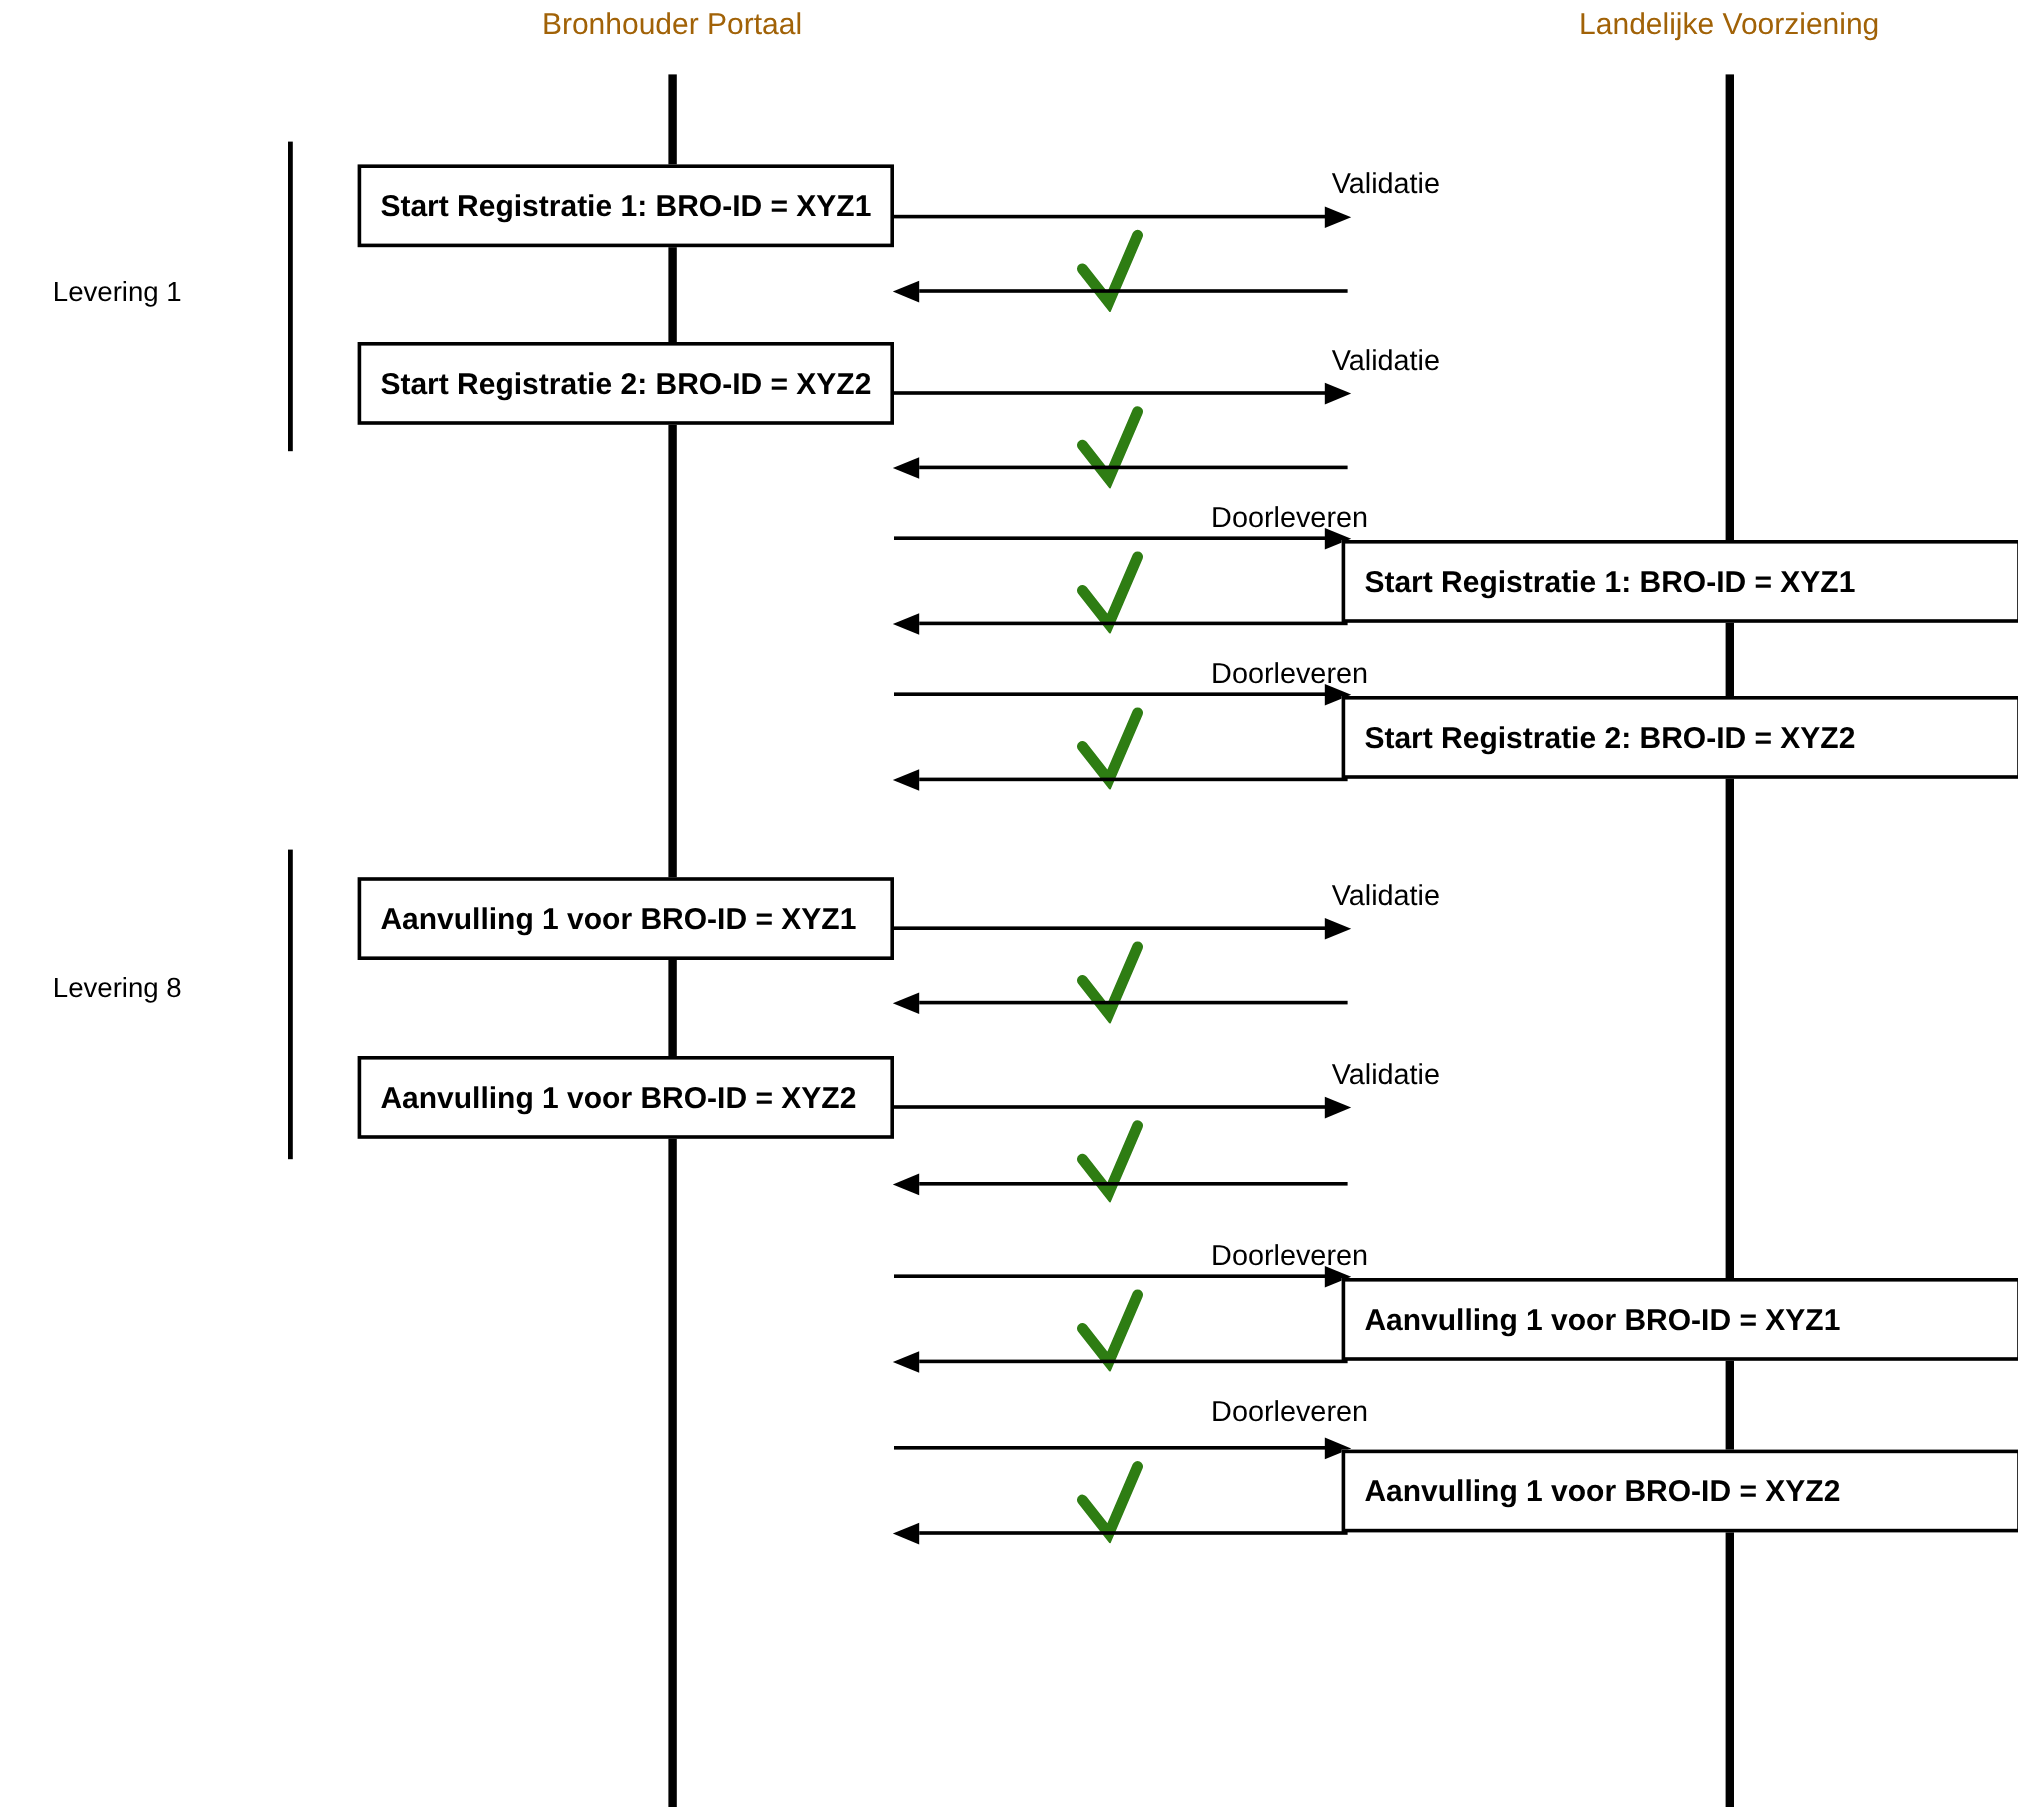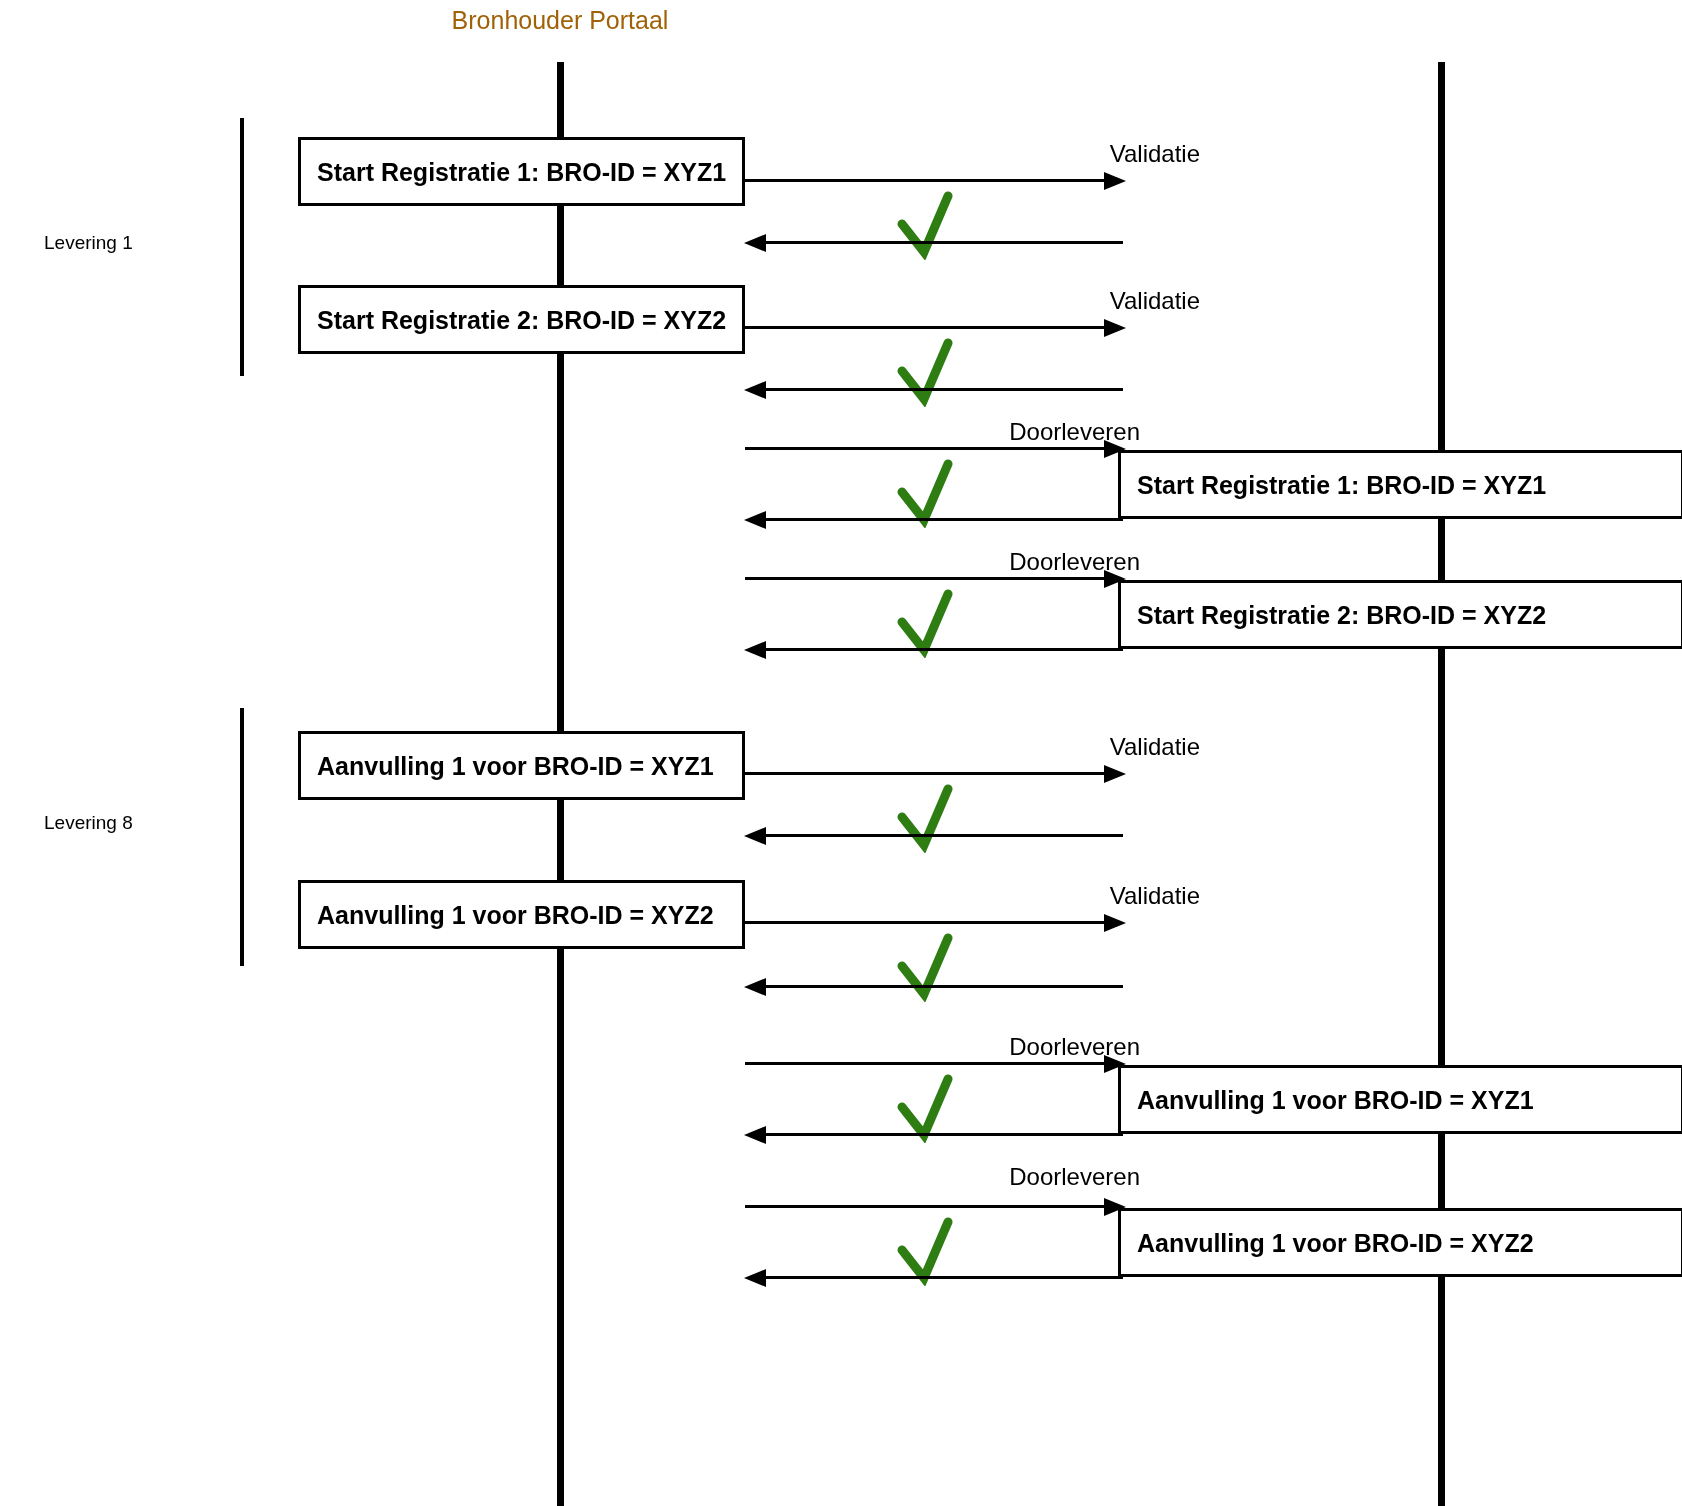--- a/index.html
+++ b/index.html
@@ -35,21 +35,21 @@
   }
 
   
   .bracket {
     position: absolute;
     width: 4px;
     background: #000000;
   }
   .bracket-label {
     position: absolute;
-    font-size: 19px;
+    font-size: 23px;
     line-height: 30px;
     white-space: nowrap;
   }
 
   
   .msg-box {
     position: absolute;
     border: 3px solid #000000;
     background: #ffffff;
     box-sizing: border-box;
@@ -103,20 +103,21 @@
   }
   .check svg { display: block; width: 100%; height: 100%; }
 </style>
 </head>
 <body>
 
 <div id="canvas">
 
   <div class="lifeline-label" style="left:360px; top:5px; width:400px;">Bronhouder Portaal</div>
 
+  <div class="lifeline-label" style="left:1241px; top:5px; width:400px;">Landelijke Voorziening</div>
 
   <div class="lifeline" style="left:557px; top:62px; height:1444px;"></div>
 
   <div class="lifeline" style="left:1438px; top:62px; height:1444px;"></div>
 
   <div class="bracket" style="left:240px; top:118px; height:258px;"></div>
   <div class="bracket-label" style="left:44px; top:228px;">Levering 1</div>
 
   <div class="bracket" style="left:240px; top:708px; height:258px;"></div>
   <div class="bracket-label" style="left:44px; top:808px;">Levering 8</div>

